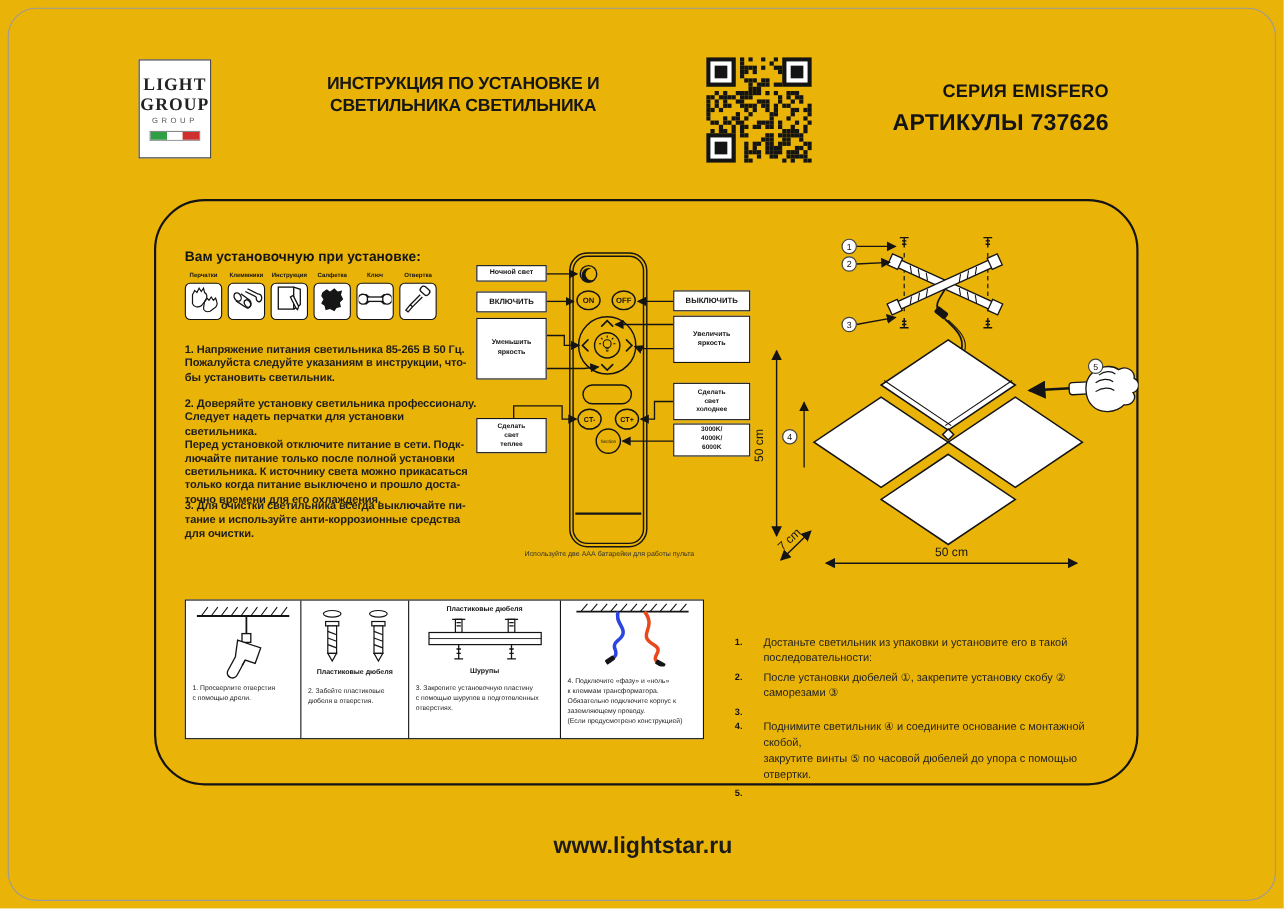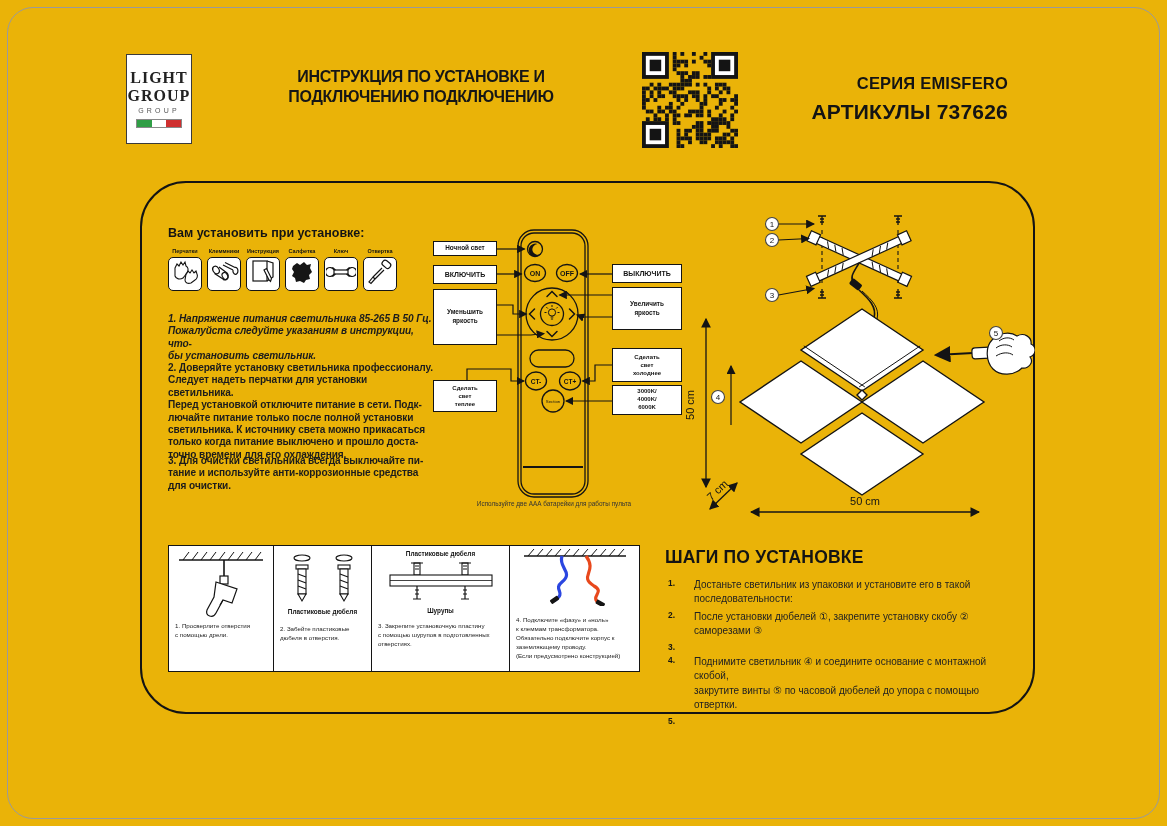--- a/index.html
+++ b/index.html
@@ -67,21 +67,21 @@
     <div class="l3">GROUP</div>
     <div class="flag">
       <div style="background:#2f9e45"></div>
         <div style="background:#fff"></div>
         <div style="background:#cf2f2f"></div>
     </div>
   </div>
 
   <div class="abs doc-title">
     <div>ИНСТРУКЦИЯ ПО УСТАНОВКЕ И</div>
-    <div>ПОДКЛЮЧЕНИЮ ПОДКЛЮЧЕНИЮ</div>
+    <div>СВЕТИЛЬНИКА СВЕТИЛЬНИКА</div>
   </div>
 
   <div class="abs" style="left:642px;top:52px;width:96px;height:96px;">
     <svg width="96" height="96" viewBox="0 0 96 96">
         <g id="qr-mods">
           <rect x="30.72" y="0.00" width="3.84" height="3.84" fill="#141414"></rect>
           <rect x="38.40" y="0.00" width="3.84" height="3.84" fill="#141414"></rect>
           <rect x="49.92" y="0.00" width="3.84" height="3.84" fill="#141414"></rect>
           <rect x="61.44" y="0.00" width="3.84" height="3.84" fill="#141414"></rect>
           <rect x="30.72" y="3.84" width="3.84" height="3.84" fill="#141414"></rect>
@@ -298,21 +298,21 @@
       </svg>
   </div>
 
   <div class="abs series-block">
     <div class="series">СЕРИЯ EMISFERO</div>
     <div class="articles">АРТИКУЛЫ 737626</div>
   </div>
 
   <div class="abs frame"></div>
 
-  <div class="abs intro-title">Вам установить при установке:</div>
+  <div class="abs intro-title">Вам установочную при установке:</div>
 
   <div class="abs tools-row">
     <div class="tool">
       <div class="tool-label">Перчатки</div>
       <div class="tool-box">
           <span>
         <svg width="30" height="28" viewBox="0 0 30 28" fill="none" stroke="#141414" stroke-width="1.1">
           <path d="M5,10 l2,-4 2,2 2,-4 2,3 2,-3 1,4 c2,1 3,4 1,7 l-4,5 c-3,2 -7,1 -8,-2 z"></path>
           <path d="M16,16 l2,-3 2,2 2,-3 2,3 2,-2 1,3 c1,2 0,5 -2,6 l-4,3 c-3,1 -6,0 -6,-3 z"></path>
         </svg></span>
@@ -366,21 +366,21 @@
       <div class="tool-box">
           <span>
         <svg width="30" height="28" viewBox="0 0 30 28" fill="none" stroke="#141414" stroke-width="1.2">
           <rect x="17" y="3" width="9" height="6" rx="2.5" transform="rotate(40 21 6)"></rect>
           <path d="M17,10 L8,19 M19,12 L10,21 M8,19 l-4,5 2,1.5 4,-4.5 z"></path>
         </svg></span>
       </div>
     </div>
   </div>
 
-  <div class="abs para ml" style="top:313px;font-style:italic;">1. Напряжение питания светильника 85-265 В 50 Гц.
+  <div class="abs para ml" style="top:313px;">1. Напряжение питания светильника 85-265 В 50 Гц.
 Пожалуйста следуйте указаниям в инструкции, что-
 бы установить светильник.</div>
   <div class="abs para ml" style="top:362px;">2. Доверяйте установку светильника профессионалу.
 Следует надеть перчатки для установки светильника.
 Перед установкой отключите питание в сети. Подк-
 лючайте питание только после полной установки
 светильника. К источнику света можно прикасаться
 только когда питание выключено и прошло доста-
 точно времени для его охлаждения.</div>
   <div class="abs para ml" style="top:455px;">3. Для очистки светильника всегда выключайте пи-
@@ -616,21 +616,20 @@
         <rect x="86" y="55" width="9" height="4.5" rx="1" fill="#141414" transform="rotate(30 90 57)"></rect>
       </svg>
       <div class="cap ml" style="top:70px;">4. Подключите «фазу» и «ноль»
 к клеммам трансформатора.
 Обязательно подключите корпус к
 заземляющему проводу.
 (Если предусмотрено конструкцией)</div>
     </div>
   </div>
 
-  <div class="abs steps-title">ШАГИ ПО УСТАНОВКЕ</div>
   <div class="abs steps">
     <div class="step">
       <div class="n">1.</div>
       <div class="t ml">Достаньте светильник из упаковки и установите его в такой последовательности:</div>
     </div>
     <div class="step">
       <div class="n">2.</div>
       <div class="t ml">После установки дюбелей ①, закрепите установку скобу ② саморезами ③</div>
     </div>
     <div class="step">
@@ -639,13 +638,14 @@
     <div class="step">
       <div class="n">4.</div>
       <div class="t ml">Поднимите светильник ④ и соедините основание с монтажной скобой,
 закрутите винты ⑤ по часовой дюбелей до упора с помощью отвертки.</div>
     </div>
     <div class="step">
       <div class="n">5.</div>
     </div>
   </div>
 
+  <div class="abs footer-url">www.lightstar.ru</div>
 </div>
 
 </body></html>

